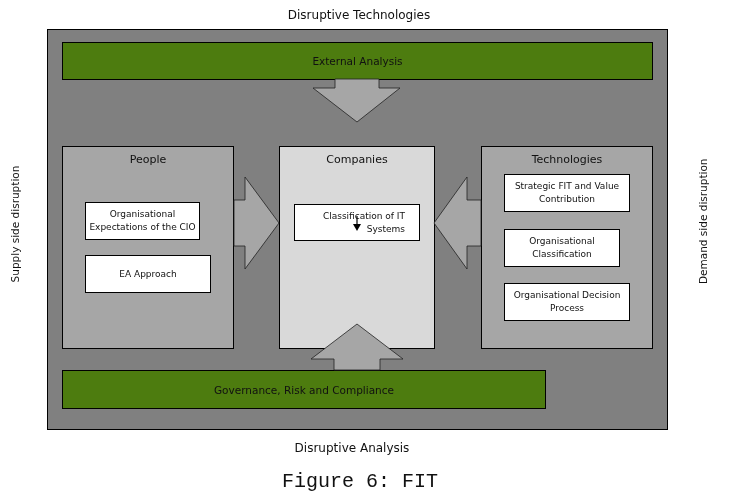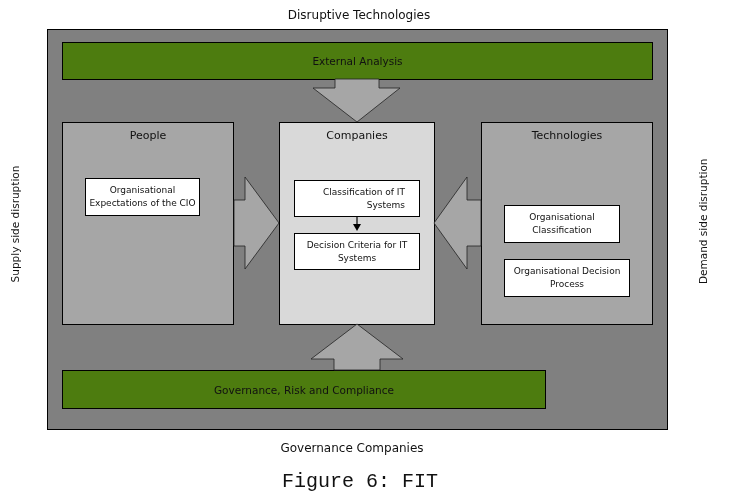--- a/index.html
+++ b/index.html
@@ -4,64 +4,65 @@
   <style>
     html, body { margin: 0; padding: 0; background: #ffffff; }
     body { width: 739px; height: 495px; position: relative; overflow: hidden;
            font-family: "DejaVu Sans", sans-serif; color: #111; }
     .abs { position: absolute; }
     .lbl { font-size: 12px; text-align: center; white-space: nowrap; }
     .frame { left: 47px; top: 29px; width: 621px; height: 401px; background: #808080;
              border: 1.5px solid #000; box-sizing: border-box; }
     .bar { background: #4d7c0f; border: 1.5px solid #000; box-sizing: border-box;
            display: flex; align-items: center; justify-content: center; font-size: 10.5px; }
-    .panel { border: 1.5px solid #000; box-sizing: border-box; }
+    .panel { border: 1.5px solid #000; box-sizing: border-box; margin-top: 24px; }
     .panel-title { position: absolute; left: 0; right: 0; top: 6px; text-align: center; font-size: 11px; }
     .box { position: absolute; background: #fff; border: 1.5px solid #000; box-sizing: border-box;
            display: flex; align-items: center; justify-content: center; text-align: center;
            font-size: 9px; line-height: 13px; padding: 0 3px; }
     .vtext { font-size: 10.5px; white-space: nowrap; transform-origin: center center; }
     svg.arrows { position: absolute; left: 0; top: 0; }
     .caption { font-family: Liberation Mono, monospace; font-size: 20px; }
   </style>
 </head>
 <body>
 
 <div class="abs lbl" style="left:259px; top:8px; width:200px;">Disruptive Technologies</div>
 
 <div class="abs frame"></div>
 
 <div class="abs bar" style="left:62px; top:42px; width:591px; height:38px;">External Analysis</div>
 
 <div class="abs panel" style="left:62px; top:122px; width:172px; height:203px; background:#a6a6a6;">
   <div class="panel-title">People</div>
   <div class="box" style="left:22px; top:55px; width:115px; height:38px;">Organisational Expectations of the CIO</div>
+  <div class="box" style="left:22px; top:108px; width:126px; height:38px;">EA Approach</div>
 </div>
 
 <div class="abs panel" style="left:279px; top:122px; width:156px; height:203px; background:#d9d9d9;">
   <div class="panel-title">Companies</div>
   <div class="box" style="left:14px; top:57px; width:126px; height:37px; padding:0 14px;text-align:right;">Classification of IT Systems</div>
-  <div class="box" style="left:14px; top:110px; width:126px; height:37px; padding:0 10px;">Decision Criteria for IT Systems</div>
 </div>
 
 <div class="abs panel" style="left:481px; top:122px; width:172px; height:203px; background:#a6a6a6;">
   <div class="panel-title">Technologies</div>
+  <div class="box" style="left:22px; top:27px; width:126px; height:38px; padding:0 8px;">Strategic FIT and Value Contribution</div>
   <div class="box" style="left:22px; top:82px; width:116px; height:38px; padding:0 20px;">Organisational Classification</div>
   <div class="box" style="left:22px; top:136px; width:126px; height:38px; padding:0 6px;">Organisational Decision Process</div>
 </div>
 
 <div class="abs bar" style="left:62px; top:370px; width:484px; height:39px;">Governance, Risk and Compliance</div>
 
 <svg class="arrows" width="739" height="495">
   <polygon points="335,79 379,79 379,88 400,88 357,122 313,88 335,88" fill="#a6a6a6" stroke="#222" stroke-width="0.8"></polygon>
   <polygon points="357,324 403,359 380,359 380,370 334,370 334,359 311,359" fill="#a6a6a6" stroke="#222" stroke-width="0.8"></polygon>
   <polygon points="234,200 245,200 245,177 279,223 245,269 245,246 234,246" fill="#a6a6a6" stroke="#222" stroke-width="0.8"></polygon>
   <polygon points="481,200 467,200 467,177 434,223 467,269 467,246 481,246" fill="#a6a6a6" stroke="#222" stroke-width="0.8"></polygon>
   <line x1="357" y1="216" x2="357" y2="225" stroke="#000" stroke-width="1.2"></line>
   <polygon points="353,224 361,224 357,231" fill="#000"></polygon>
 </svg>
 
 <div class="abs vtext" style="left:-45px; top:218px; width:120px; text-align:center; transform: rotate(-90deg);">Supply side disruption</div>
 <div class="abs vtext" style="left:643px; top:218px; width:120px; text-align:center; transform: rotate(-90deg);">Demand  side disruption</div>
 
-<div class="abs lbl" style="left:252px; top:441px; width:200px;">Governance Companies</div>
+<div class="abs lbl" style="left:252px; top:441px; width:200px;">Disruptive Analysis</div>
 
 <div class="abs caption" style="left:260px; top:470px; width:200px; text-align:center;">Figure 6: FIT framework</div>
 
 </body></html>

